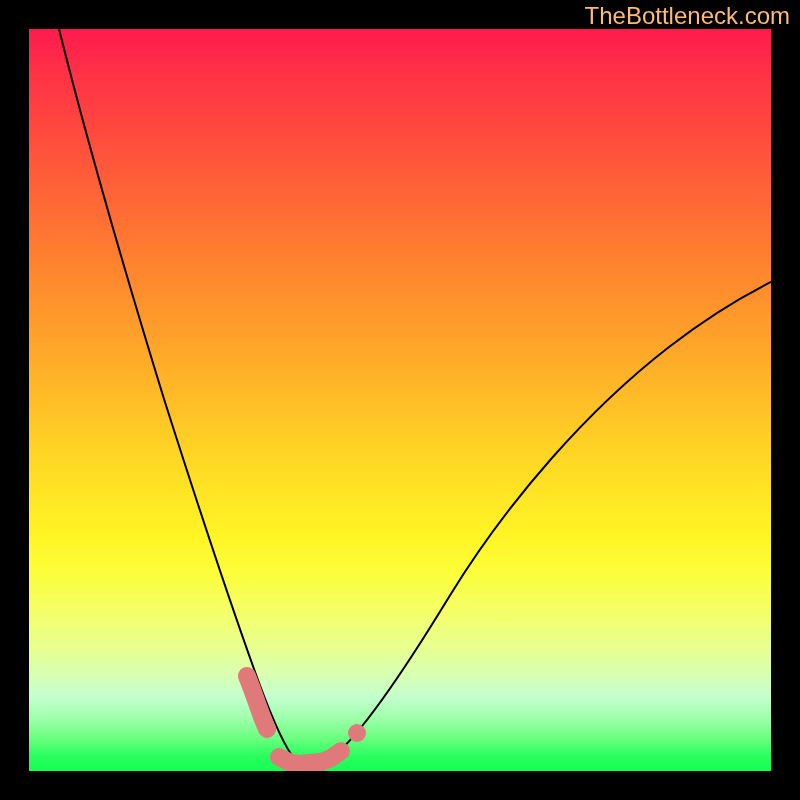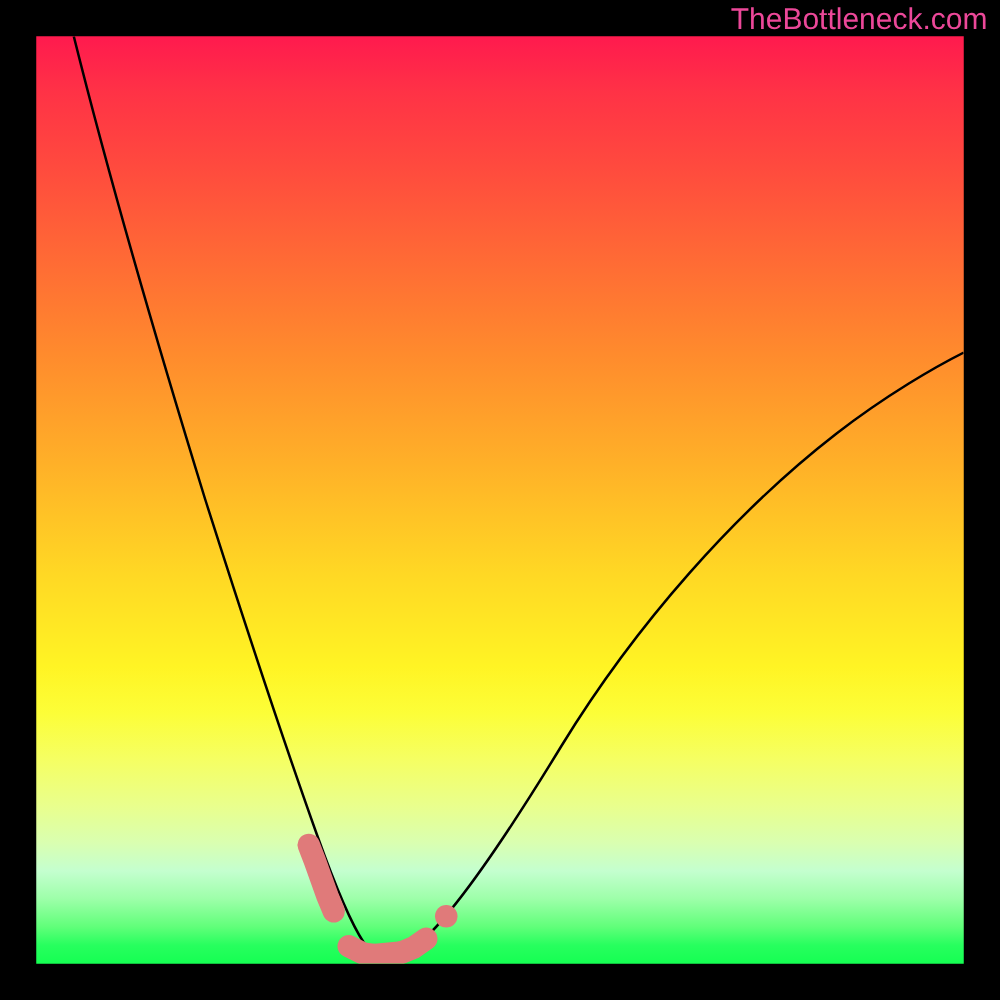--- a/index.html
+++ b/index.html
@@ -45,21 +45,21 @@
       #61ff7a 96%,
       #27ff5e 98%,
       #15ff52 100%
     );
     overflow: hidden;
   }
   .watermark {
     position: absolute;
     top: 2px;
     right: 10px;
-    color: #ec4899;
+    color: #fdba74;
     font-size: 24px;
     font-weight: 400;
     letter-spacing: 0px;
     font-family: Arial, Helvetica, sans-serif;
   }
   svg.curve {
     position: absolute;
     left: 0;
     top: 0;
     width: 742px;

